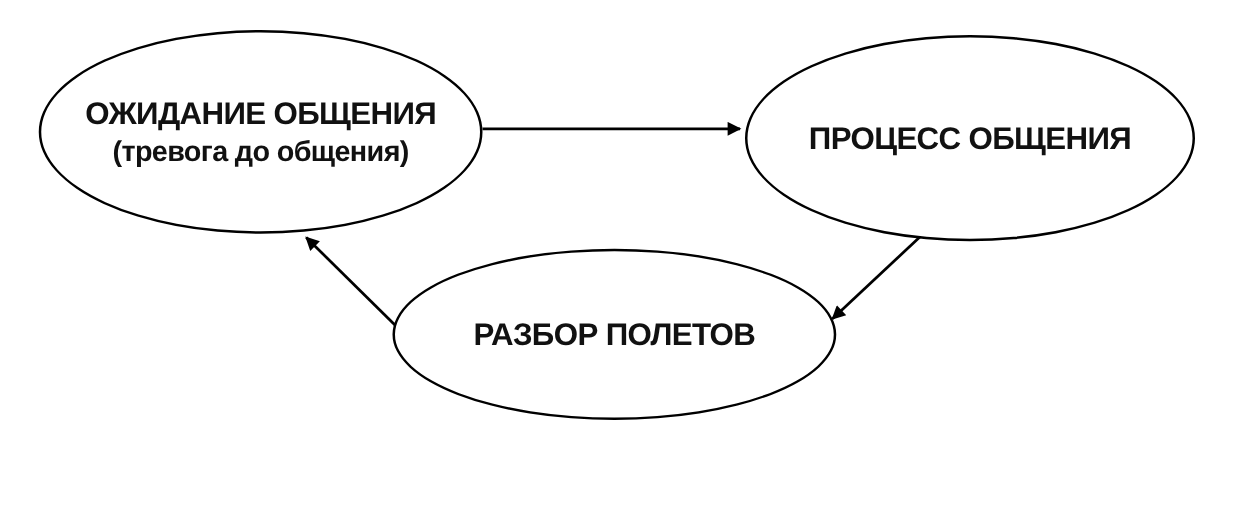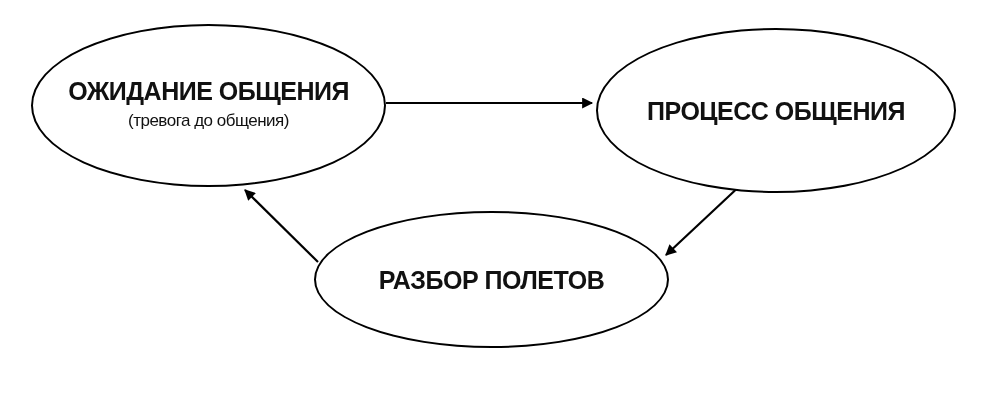--- a/index.html
+++ b/index.html
@@ -30,30 +30,30 @@
   }
   .node-title {
     font-weight: bold;
     font-size: 25px;
     letter-spacing: -0.5px;
     line-height: 30px;
     color: #111111;
     white-space: nowrap;
   }
   .node-subtitle {
-    font-weight: normal;
-    font-size: 17px;
+    font-weight: bold;
+    font-size: 23px;
     letter-spacing: -0.5px;
     line-height: 30px;
     color: #111111;
     white-space: nowrap;
   }
   #node-anticipation { left: 31px;  top: 24px;  width: 355px; height: 163px; }
   #node-process      { left: 596px; top: 28px;  width: 360px; height: 165px; }
-  #node-debrief      { left: 314px; top: 211px; width: 355px; height: 137px; gap: 32px; }
+  #node-debrief      { left: 314px; top: 199px; width: 355px; height: 137px; gap: 32px; }
   .edges-layer {
     position: absolute;
     left: 0;
     top: 0;
     width: 1000px;
     height: 404px;
     pointer-events: none;
   }
 </style>
 </head>

